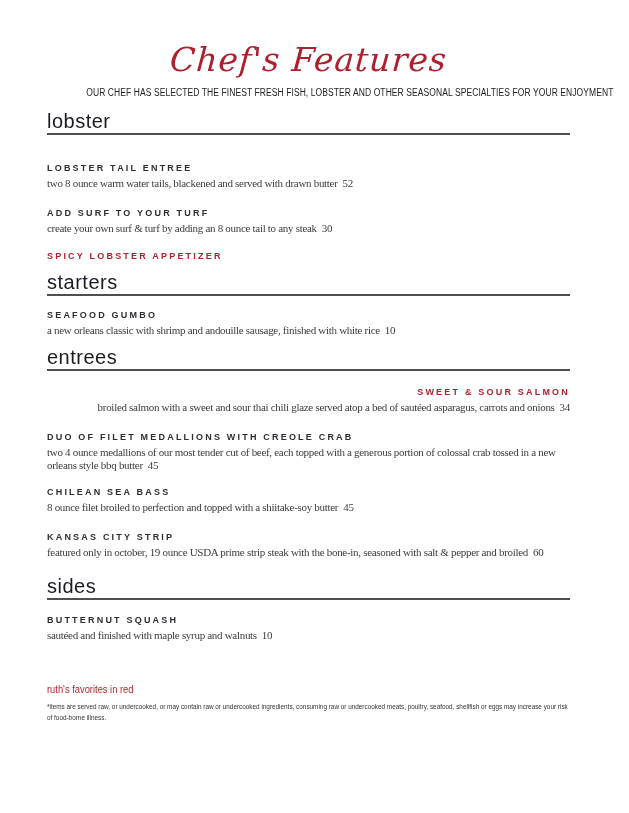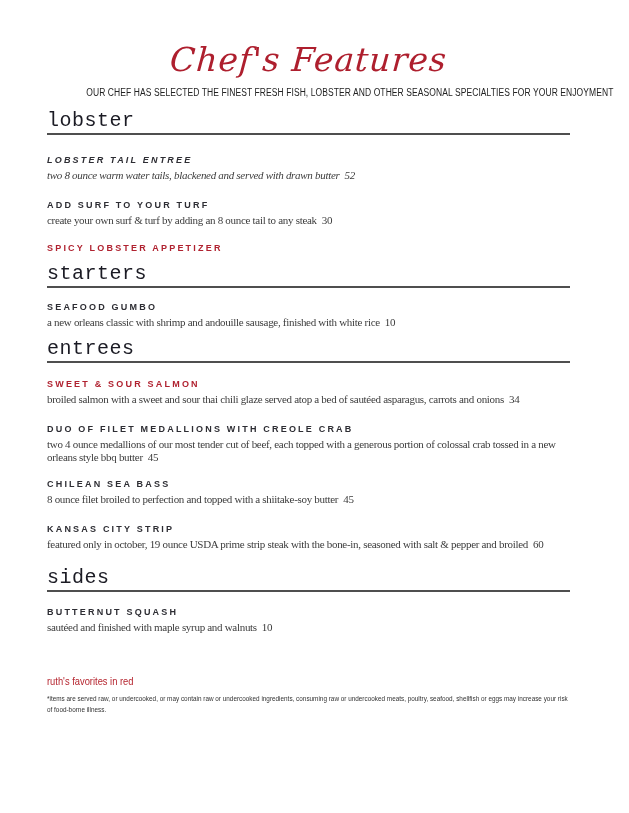--- a/index.html
+++ b/index.html
@@ -32,37 +32,37 @@
     line-height: 10px;
     letter-spacing: 0.1px;
     color: #232323;
     text-align: center;
     text-transform: uppercase;
     transform: scaleX(0.85);
     transform-origin: 50% 50%;
     white-space: nowrap;
   }
   .section-heading {
-    font-family: Liberation Mono, monospace;
+    font-family: Liberation Sans, sans-serif;
     font-size: 20px;
     line-height: 22px;
     letter-spacing: 0.5px;
     color: #1b1b24;
     border-bottom: 2px solid #4f4f4f;
     padding-bottom: 1px;
   }
   .sec-lobster  .section-heading { margin-top: 12px; }
   .sec-starters .section-heading { margin-top: 9px; }
   .sec-entrees  .section-heading { margin-top: 9px;  }
   .sec-sides    .section-heading { margin-top: 16px; }
   .menu-item { margin-top: 18px; }
-  .sec-lobster  .menu-item:nth-of-type(2) { margin-top: 20px; font-style: italic; }
+  .sec-lobster  .menu-item:nth-of-type(2) { margin-top: 28px; }
   .sec-lobster  .menu-item:nth-of-type(4) { margin-top: 16px; }
   .sec-starters .menu-item { margin-top: 14px; }
-  .sec-entrees  .menu-item:nth-of-type(2) { margin-top: 16px; }
+  .sec-entrees  .menu-item:nth-of-type(2) { margin-top: 16px; text-align: right; }
   .sec-entrees  .menu-item:nth-of-type(4) { margin-top: 15px; }
   .sec-sides    .menu-item { margin-top: 15px; }
   .item-name {
     font-family: "Liberation Sans", sans-serif;
     font-weight: bold;
     font-size: 9px;
     line-height: 11px;
     letter-spacing: 2.2px;
     color: #2d2d33;
     text-transform: uppercase;

